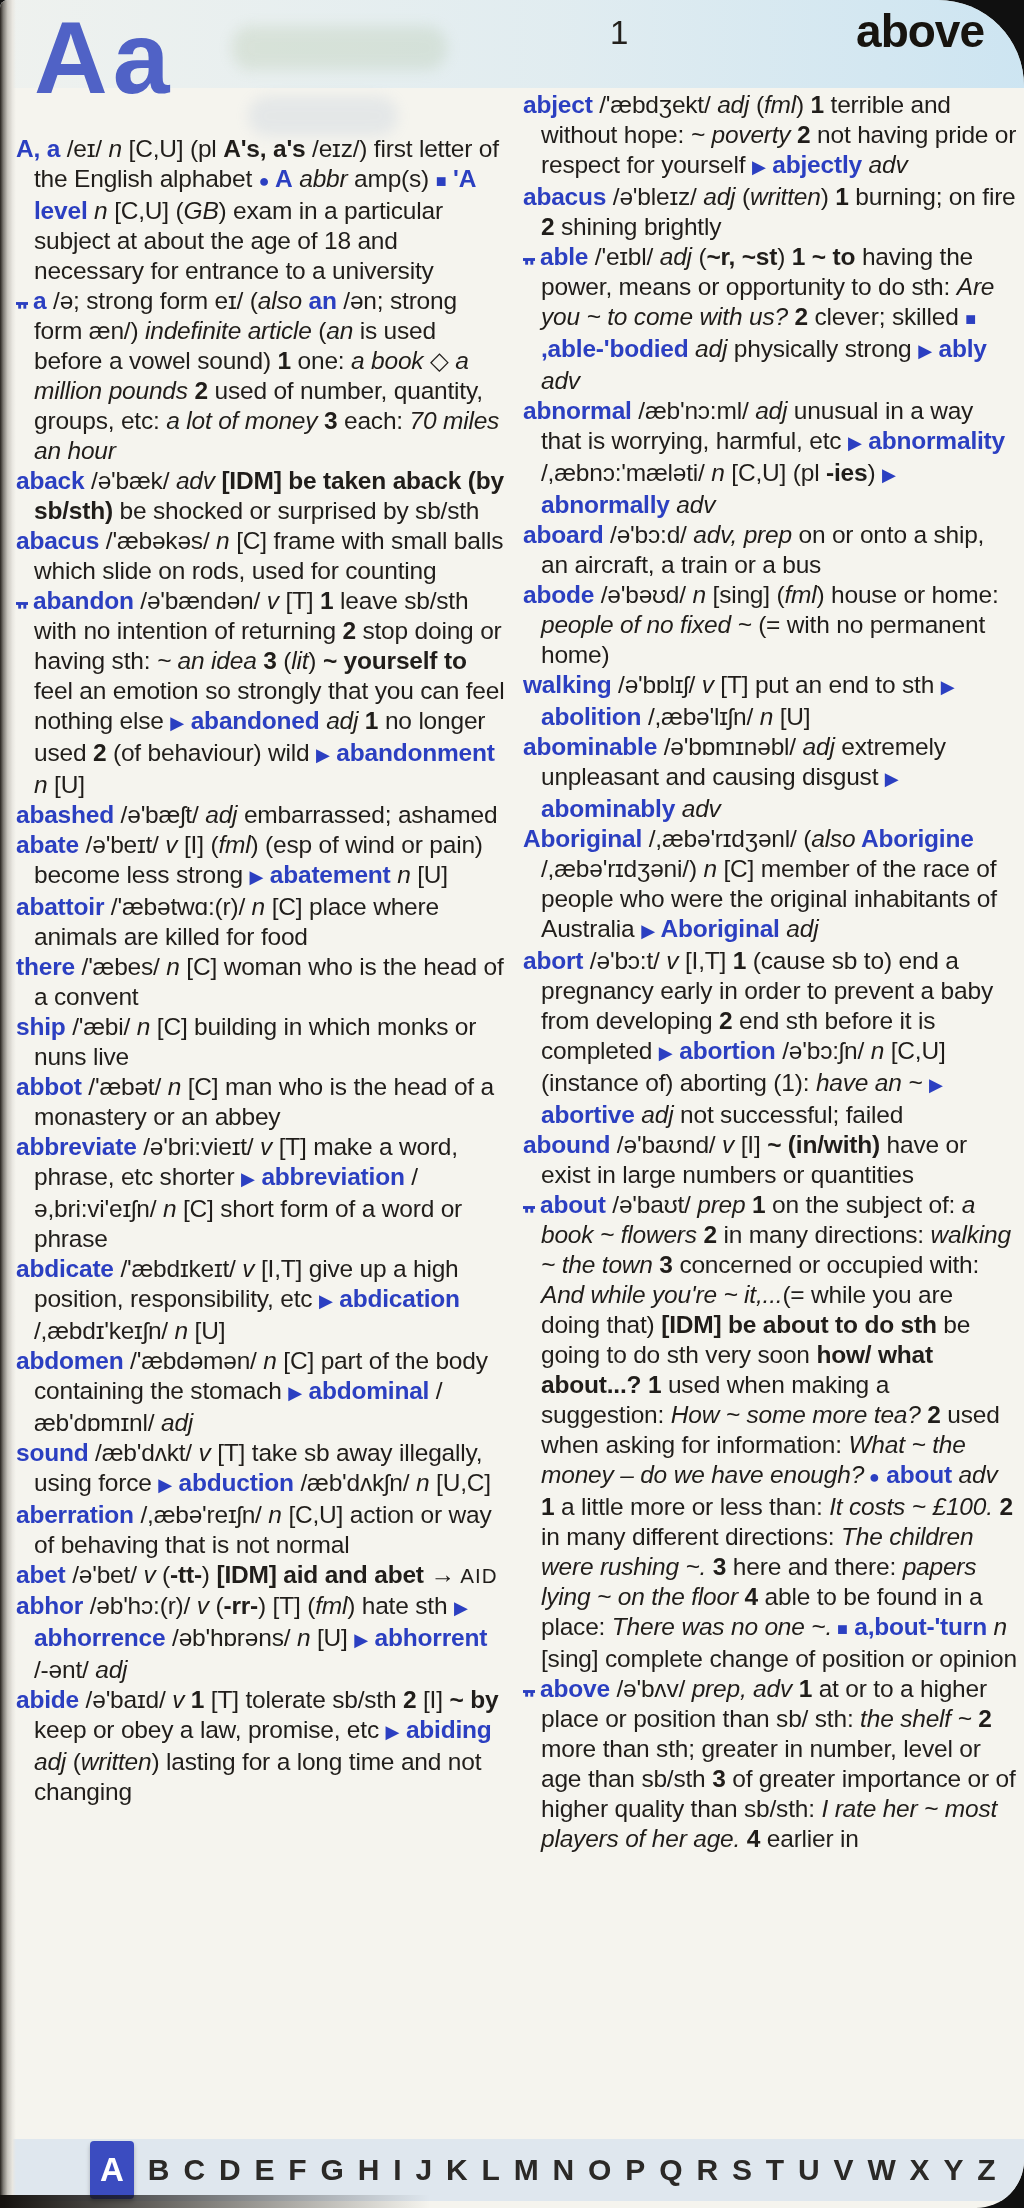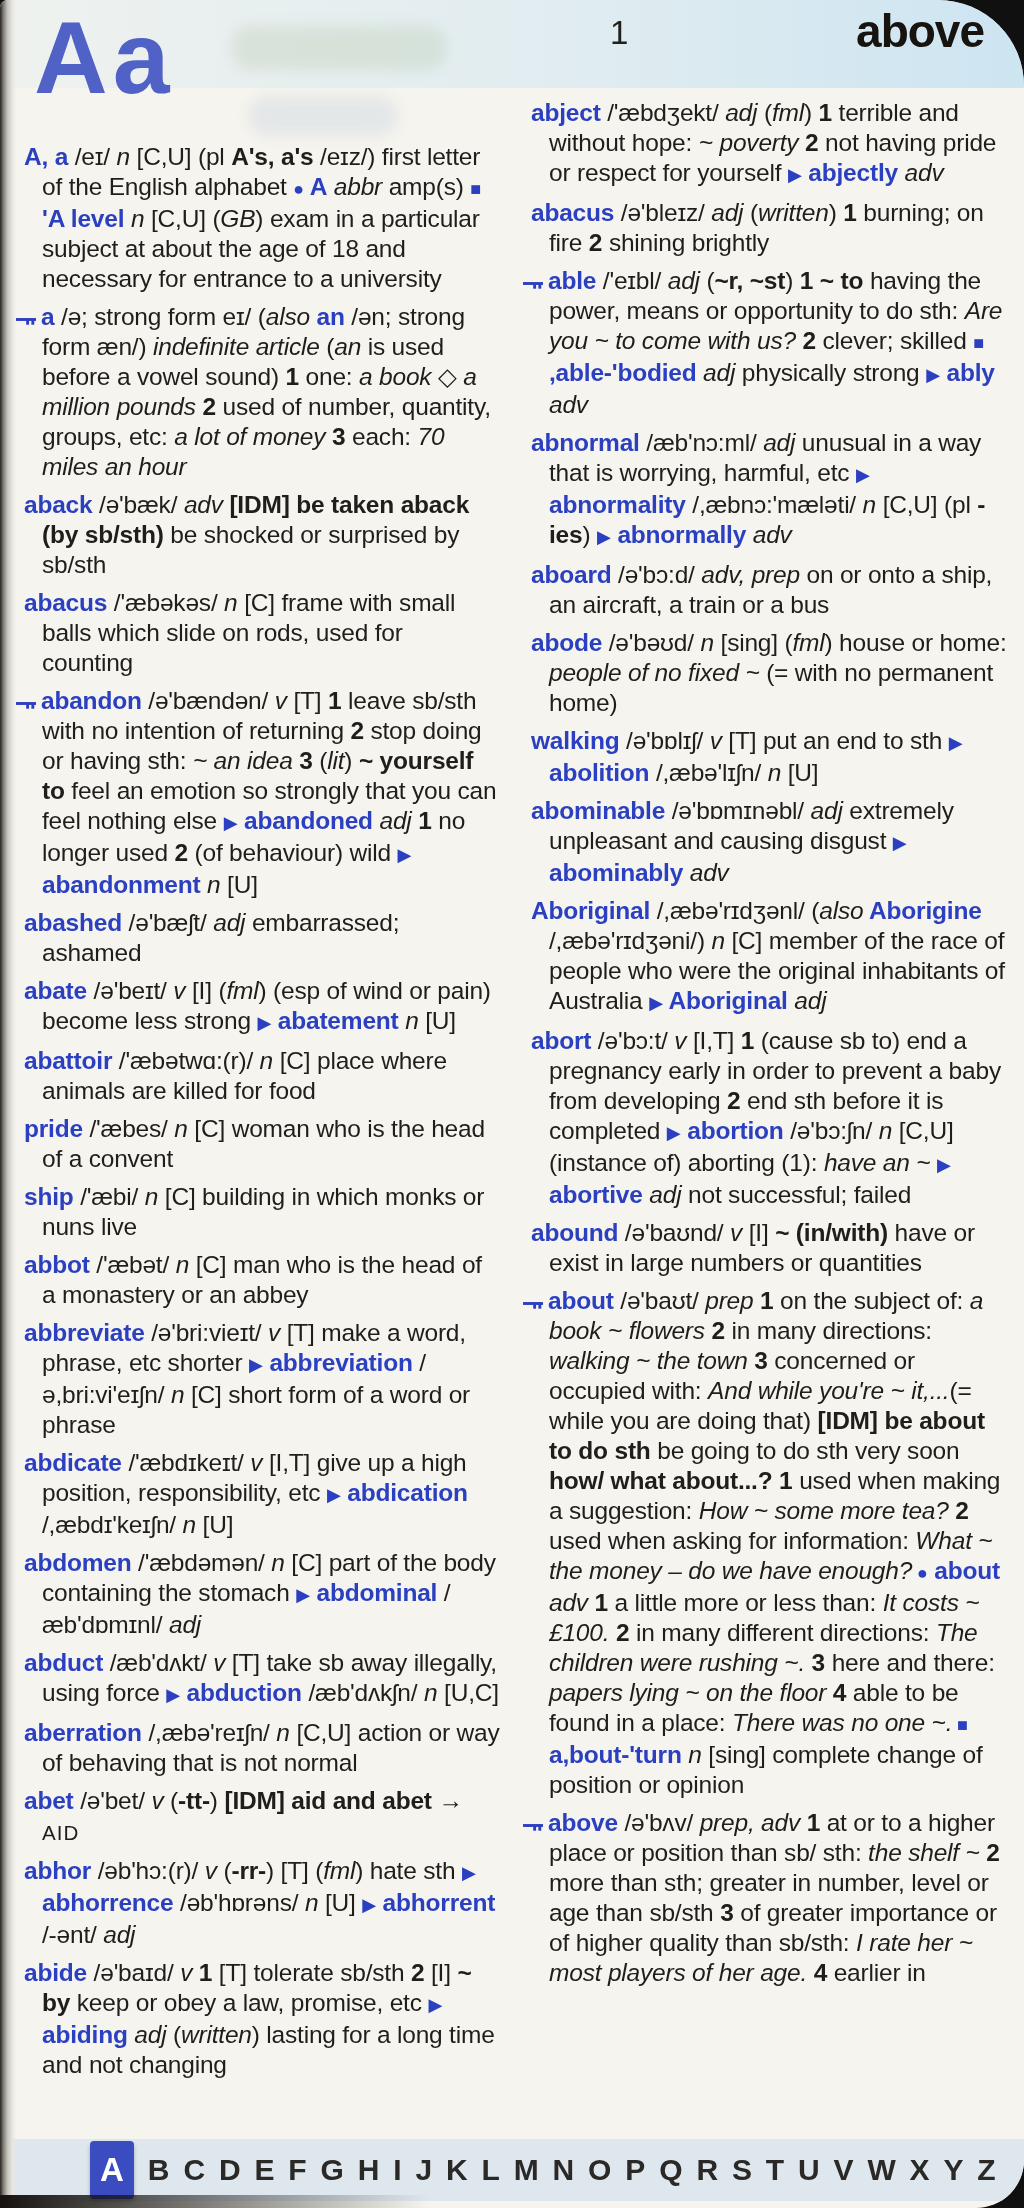--- a/index.html
+++ b/index.html
@@ -20,21 +20,21 @@
   .big-letter{position:absolute;left:34px;top:2px;font-size:102px;line-height:1.1;
         font-weight:bold;color:#5062c6;letter-spacing:5px;}
   .pagenum{position:absolute;left:610px;top:14px;font-size:33px;color:#23201c;}
   .guide{position:absolute;right:40px;top:4px;font-size:46px;font-weight:bold;
         color:#17140f;letter-spacing:-1px;}
 
   .col{position:absolute;font-size:24.5px;line-height:30px;letter-spacing:-0.2px;overflow:hidden;}
   .col.left{left:16px;top:134px;width:492px;height:1992px;}
   .col.right{left:523px;top:90px;width:494px;height:2040px;}
 
-  .entry{margin:8px;padding-left:18px;text-indent:-18px;}
+  .entry{margin:0;padding-left:18px;text-indent:-18px;}
   .hw{color:#2b3fc1;font-weight:bold;}
   .bd{font-weight:bold;}
   .it{font-style:italic;}
   .ph,.tx{color:#201d1a;}
   .mk{color:#2b3fc1;font-size:0.74em;}
   .ga{font-weight:bold;}
   .sc{font-size:0.84em;letter-spacing:0.05em;text-align:center;}
   .key{display:inline-block;margin-right:5px;}
   .key svg{vertical-align:-2px;}
 
@@ -69,27 +69,27 @@
       <p class="entry"><span class="hw">abacus</span><span class="ph"> /'æbəkəs/ </span><span class="it">n</span><span class="tx"> [C] frame with small balls which slide on rods, used for counting</span></p>
       <p class="entry"><span class="key"><svg viewBox="0 0 52 24" width="30" height="15" aria-hidden="true">
             <circle cx="8.5" cy="12" r="6" fill="none" stroke="#2b3fc1" stroke-width="5"></circle>
             <rect x="14" y="9.5" width="38" height="5" fill="#2b3fc1"></rect>
             <rect x="35" y="13" width="5" height="8" fill="#2b3fc1"></rect>
             <rect x="44" y="13" width="5" height="8" fill="#2b3fc1"></rect>
           </svg></span><span class="hw">abandon</span><span class="ph"> /ə'bændən/ </span><span class="it">v</span><span class="tx"> [T] </span><span class="bd">1</span><span class="tx"> leave sb/sth with no intention of returning </span><span class="bd">2</span><span class="tx"> stop doing or having sth: </span><span class="it">~ an idea</span><span class="bd"> 3</span><span class="tx"> (</span><span class="it">lit</span><span class="tx">) </span><span class="bd">~ yourself to</span><span class="tx"> feel an emotion so strongly that you can feel nothing else </span><span class="mk">▶</span><span class="hw"> abandoned</span><span class="it"> adj</span><span class="bd"> 1</span><span class="tx"> no longer used </span><span class="bd">2</span><span class="tx"> (of behaviour) wild </span><span class="mk">▶</span><span class="hw"> abandonment</span><span class="it"> n</span><span class="tx"> [U]</span></p>
       <p class="entry"><span class="hw">abashed</span><span class="ph"> /ə'bæʃt/ </span><span class="it">adj</span><span class="tx"> embarrassed; ashamed</span></p>
       <p class="entry"><span class="hw">abate</span><span class="ph"> /ə'beɪt/ </span><span class="it">v</span><span class="tx"> [I] (</span><span class="it">fml</span><span class="tx">) (esp of wind or pain) become less strong </span><span class="mk">▶</span><span class="hw"> abatement</span><span class="it"> n</span><span class="tx"> [U]</span></p>
       <p class="entry"><span class="hw">abattoir</span><span class="ph"> /'æbətwɑ:(r)/ </span><span class="it">n</span><span class="tx"> [C] place where animals are killed for food</span></p>
-      <p class="entry"><span class="hw">pride</span><span class="ph"> /'æbes/ </span><span class="it">n</span><span class="tx"> [C] woman who is the head of a convent</span></p>
+      <p class="entry"><span class="hw">there</span><span class="ph"> /'æbes/ </span><span class="it">n</span><span class="tx"> [C] woman who is the head of a convent</span></p>
       <p class="entry"><span class="hw">ship</span><span class="ph"> /'æbi/ </span><span class="it">n</span><span class="tx"> [C] building in which monks or nuns live</span></p>
       <p class="entry"><span class="hw">abbot</span><span class="ph"> /'æbət/ </span><span class="it">n</span><span class="tx"> [C] man who is the head of a monastery or an abbey</span></p>
       <p class="entry"><span class="hw">abbreviate</span><span class="ph"> /ə'bri:vieɪt/ </span><span class="it">v</span><span class="tx"> [T] make a word, phrase, etc shorter </span><span class="mk">▶</span><span class="hw"> abbreviation</span><span class="ph"> /ə,bri:vi'eɪʃn/ </span><span class="it">n</span><span class="tx"> [C] short form of a word or phrase</span></p>
       <p class="entry"><span class="hw">abdicate</span><span class="ph"> /'æbdɪkeɪt/ </span><span class="it">v</span><span class="tx"> [I,T] give up a high position, responsibility, etc </span><span class="mk">▶</span><span class="hw"> abdication</span><span class="ph"> /,æbdɪ'keɪʃn/ </span><span class="it">n</span><span class="tx"> [U]</span></p>
       <p class="entry"><span class="hw">abdomen</span><span class="ph"> /'æbdəmən/ </span><span class="it">n</span><span class="tx"> [C] part of the body containing the stomach </span><span class="mk">▶</span><span class="hw"> abdominal</span><span class="ph"> /æb'dɒmɪnl/ </span><span class="it">adj</span></p>
-      <p class="entry"><span class="hw">abduct</span><span class="ph"> /æb'dʌkt/ </span><span class="it">v</span><span class="tx"> [T] take sb away illegally, using force </span><span class="mk">▶</span><span class="hw"> abduction</span><span class="ph"> /æb'dʌkʃn/ </span><span class="it">n</span><span class="tx"> [U,C]</span></p>
+      <p class="entry"><span class="hw">sound</span><span class="ph"> /æb'dʌkt/ </span><span class="it">v</span><span class="tx"> [T] take sb away illegally, using force </span><span class="mk">▶</span><span class="hw"> abduction</span><span class="ph"> /æb'dʌkʃn/ </span><span class="it">n</span><span class="tx"> [U,C]</span></p>
       <p class="entry"><span class="hw">aberration</span><span class="ph"> /,æbə'reɪʃn/ </span><span class="it">n</span><span class="tx"> [C,U] action or way of behaving that is not normal</span></p>
       <p class="entry"><span class="hw">abet</span><span class="ph"> /ə'bet/ </span><span class="it">v</span><span class="tx"> (</span><span class="bd">-tt-</span><span class="tx">) </span><span class="bd">[IDM] aid and abet</span><span class="tx"> </span><span class="ga">→</span><span class="sc"> AID</span></p>
       <p class="entry"><span class="hw">abhor</span><span class="ph"> /əb'hɔ:(r)/ </span><span class="it">v</span><span class="tx"> (</span><span class="bd">-rr-</span><span class="tx">) [T] (</span><span class="it">fml</span><span class="tx">) hate sth </span><span class="mk">▶</span><span class="hw"> abhorrence</span><span class="ph"> /əb'hɒrəns/ </span><span class="it">n</span><span class="tx"> [U] </span><span class="mk">▶</span><span class="hw"> abhorrent</span><span class="ph"> /-ənt/ </span><span class="it">adj</span></p>
       <p class="entry"><span class="hw">abide</span><span class="ph"> /ə'baɪd/ </span><span class="it">v</span><span class="bd"> 1</span><span class="tx"> [T] tolerate sb/sth </span><span class="bd">2</span><span class="tx"> [I] </span><span class="bd">~ by</span><span class="tx"> keep or obey a law, promise, etc </span><span class="mk">▶</span><span class="hw"> abiding</span><span class="it"> adj</span><span class="tx"> (</span><span class="it">written</span><span class="tx">) lasting for a long time and not changing</span></p>
     </div>
   <div class="col right">
       <p class="entry"><span class="hw">abject</span><span class="ph"> /'æbdʒekt/ </span><span class="it">adj</span><span class="tx"> (</span><span class="it">fml</span><span class="tx">) </span><span class="bd">1</span><span class="tx"> terrible and without hope: </span><span class="it">~ poverty</span><span class="bd"> 2</span><span class="tx"> not having pride or respect for yourself </span><span class="mk">▶</span><span class="hw"> abjectly</span><span class="it"> adv</span></p>
       <p class="entry"><span class="hw">abacus</span><span class="ph"> /ə'bleɪz/ </span><span class="it">adj</span><span class="tx"> (</span><span class="it">written</span><span class="tx">) </span><span class="bd">1</span><span class="tx"> burning; on fire </span><span class="bd">2</span><span class="tx"> shining brightly</span></p>
       <p class="entry"><span class="key"><svg viewBox="0 0 52 24" width="30" height="15" aria-hidden="true">
             <circle cx="8.5" cy="12" r="6" fill="none" stroke="#2b3fc1" stroke-width="5"></circle>

